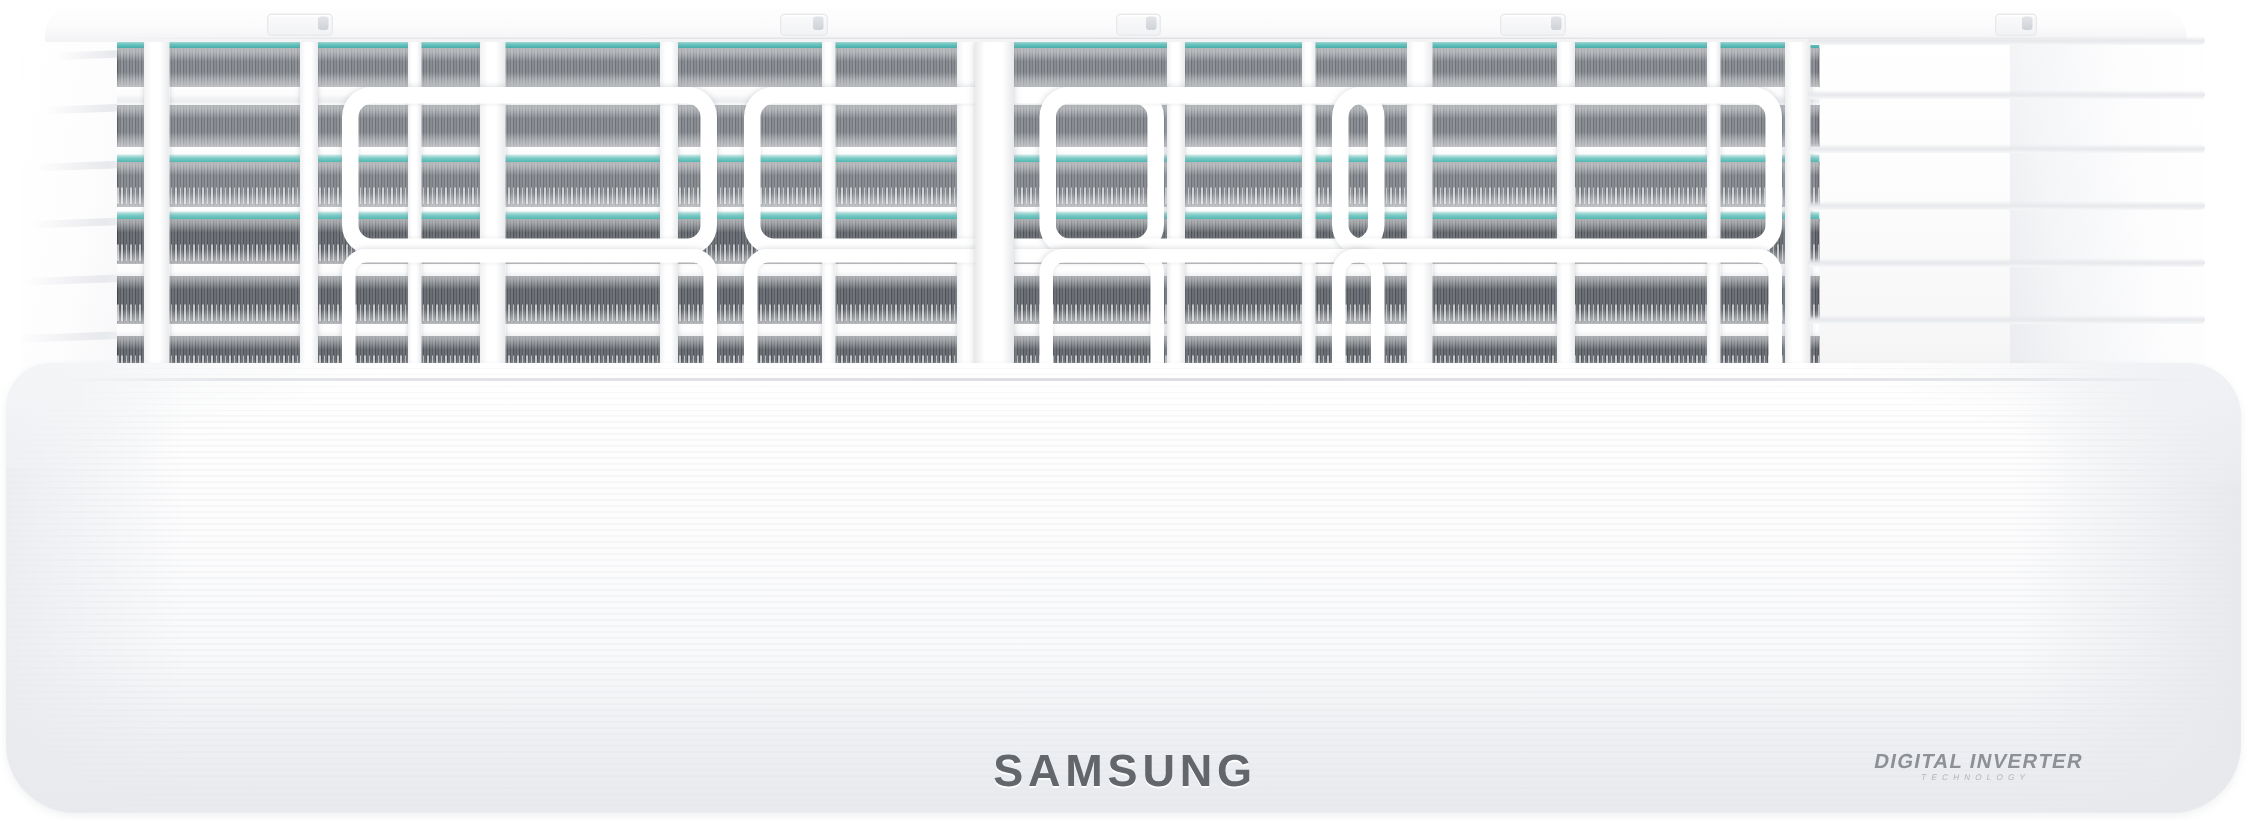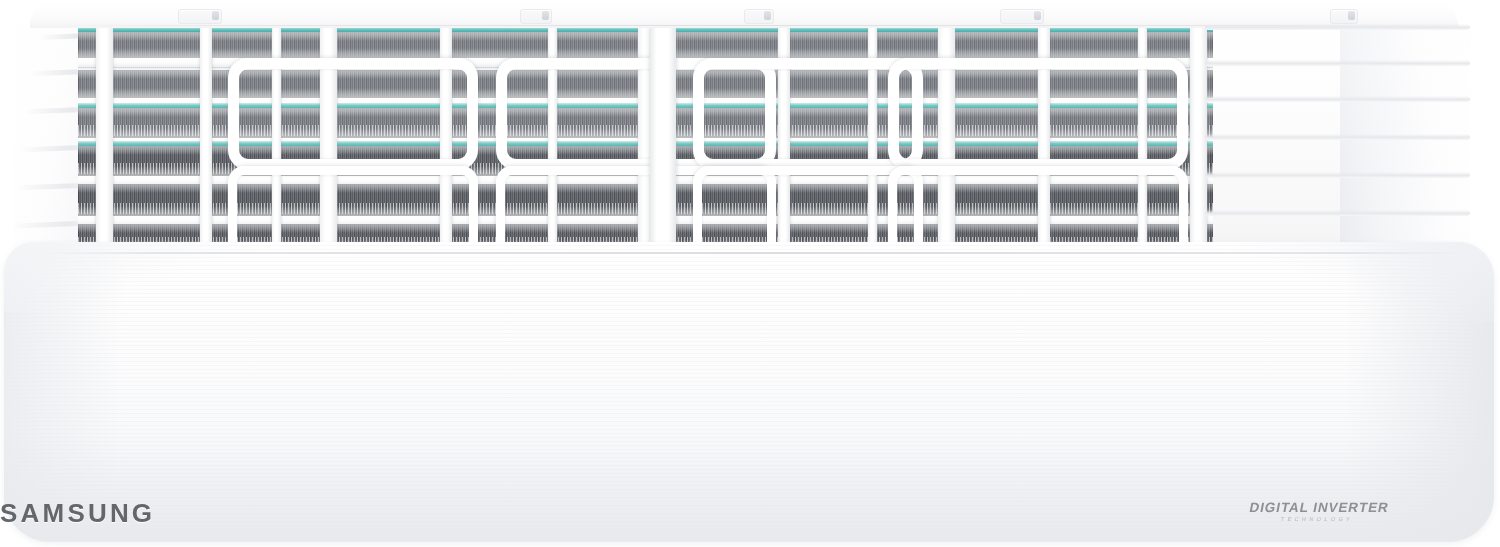--- a/index.html
+++ b/index.html
@@ -335,21 +335,22 @@
     border-radius: 0 0 46px 46px;
     opacity:.75;
   }
 
   
   .samsung-logo {
     position: absolute;
     left: 0;
     right: 0;
     top: 498px;
-    font-size: 26px;
+    text-align: center;
+    font-size: 30px;
     font-weight: bold;
     letter-spacing: 3.2px;
     color: #63666b;
     font-family: "Liberation Sans", sans-serif;
     text-shadow: 0 1px 0 rgba(255,255,255,.9);
   }
   .inverter-badge {
     position: absolute;
     right: 112px;
     top: 500px;

